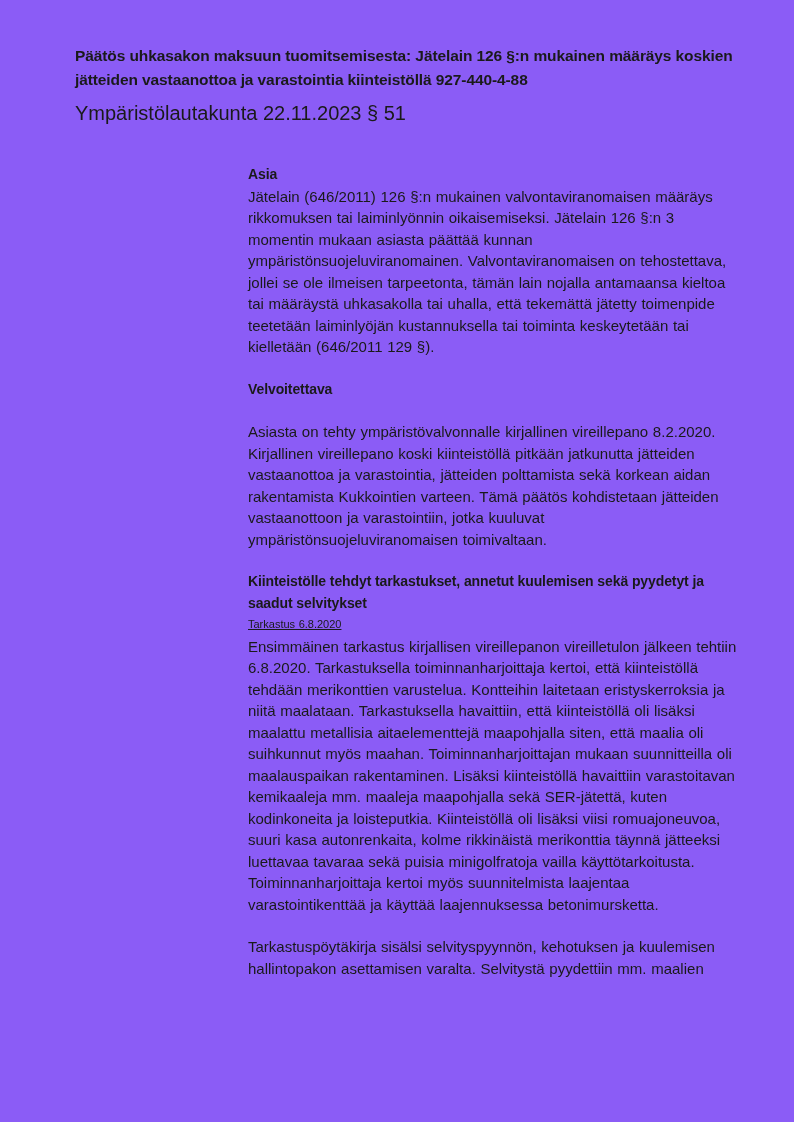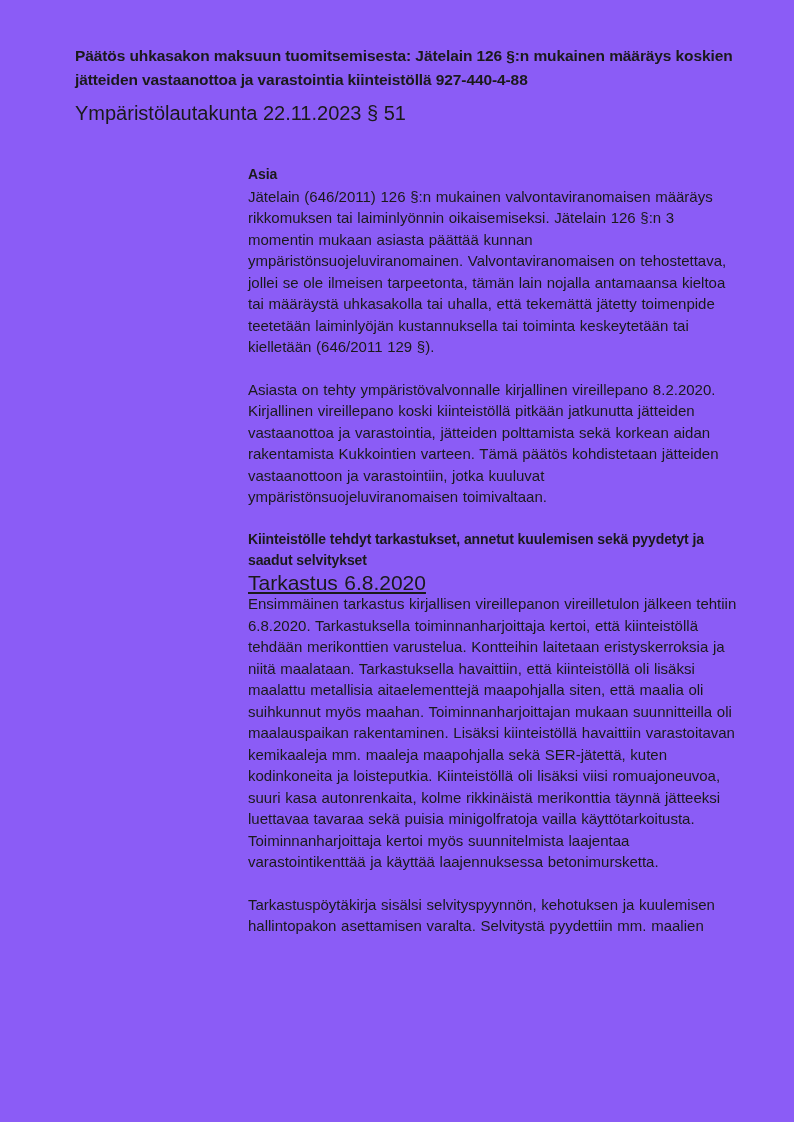--- a/index.html
+++ b/index.html
@@ -48,21 +48,21 @@
   }
   .section h2 {
     margin: 0;
     font-size: 14px;
     font-weight: bold;
     line-height: 21.5px;
     letter-spacing: -0.1px;
   }
   .section .subheading {
     margin: 0;
-    font-size: 21px;
+    font-size: 11px;
     font-weight: normal;
     line-height: 21.5px;
     text-decoration: underline;
   }
   .section p {
     margin: 0 0 21px 0;
     font-size: 15px;
     line-height: 21.5px;
     word-spacing: 0.5px;
   }
@@ -80,20 +80,21 @@
   <p class="committee-line">Ympäristölautakunta 22.11.2023 § 51</p>
 
   <div class="body-col">
 
     <section class="section">
       <h2>Asia</h2>
       <p>Jätelain (646/2011) 126 §:n mukainen valvontaviranomaisen määräys rikkomuksen tai laiminlyönnin oikaisemiseksi. Jätelain 126 §:n 3 momentin mukaan asiasta päättää kunnan ympäristönsuojeluviranomainen. Valvontaviranomaisen on tehostettava, jollei se ole ilmeisen tarpeetonta, tämän lain nojalla antamaansa kieltoa tai määräystä uhkasakolla tai uhalla, että tekemättä jätetty toimenpide teetetään laiminlyöjän kustannuksella tai toiminta keskeytetään tai kielletään (646/2011 129 §).</p>
     </section>
 
     <section class="section">
+      <h2>Velvoitettava</h2>
     </section>
 
     <section class="section">
       <p>Asiasta on tehty ympäristövalvonnalle kirjallinen vireillepano 8.2.2020. Kirjallinen vireillepano koski kiinteistöllä pitkään jatkunutta jätteiden vastaanottoa ja varastointia, jätteiden polttamista sekä korkean aidan rakentamista Kukkointien varteen. Tämä päätös kohdistetaan jätteiden vastaanottoon ja varastointiin, jotka kuuluvat ympäristönsuojeluviranomaisen toimivaltaan.</p>
     </section>
 
 
     <section class="section">
       <h2>Kiinteistölle tehdyt tarkastukset, annetut kuulemisen sekä pyydetyt ja saadut selvitykset</h2>
       <p class="subheading">Tarkastus 6.8.2020</p>

